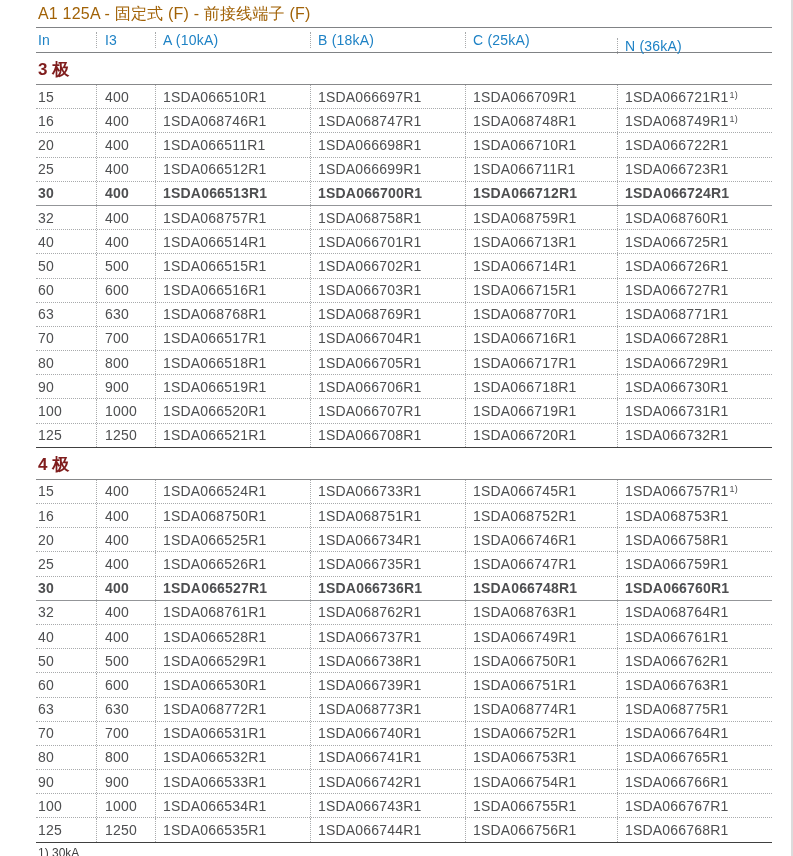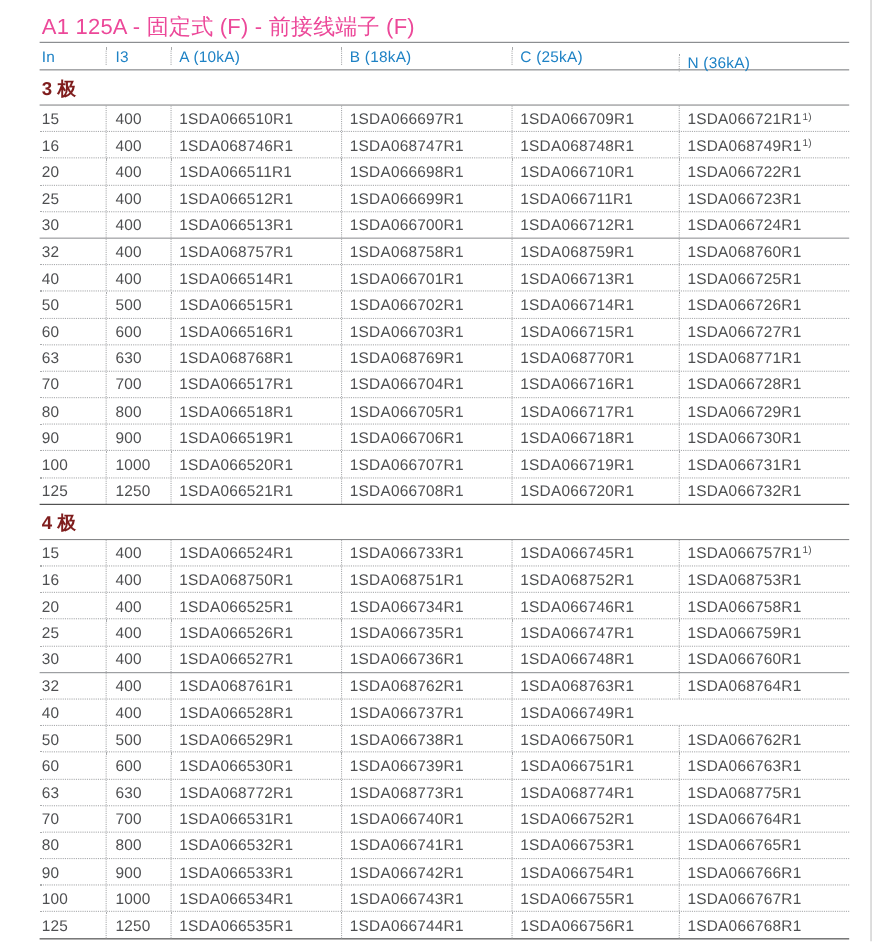--- a/index.html
+++ b/index.html
@@ -18,25 +18,25 @@
     height: 856px;
     padding: 3px 21px 0 36px;
   }
   .right-edge {
     position: absolute;
     top: 0; right: 0;
     width: 2px; height: 856px;
     background: #dcdcdc;
   }
   .page-title {
-    font-size: 20px;
+    font-size: 16px;
     line-height: 20px;
     font-weight: 500;
-    color: #ec4899;
-    margin: 12px 0 3px 2px;
+    color: #a16207;
+    margin: 1px 0 3px 2px;
     letter-spacing: 0.2px;
   }
   .header-row {
     display: flex;
     height: 24px;
     border-top: 1px solid #808285;
     border-bottom: 1px solid #808285;
     align-items: center;
   }
   .header-row .cell {
@@ -54,21 +54,21 @@
   .rows {
     border-top: 1px solid #87888a;
   }
   .row {
     display: flex;
     box-sizing: border-box;
     height: 24.2px;
     border-bottom: 1px dotted #a8aaac;
     align-items: flex-end;
   }
-  .row:nth-child(5) { border-bottom: 1px solid #939598; }
+  .row:nth-child(5) { border-bottom: 1px solid #939598; font-weight: bold; }
   .row:last-child   { border-bottom: 1px solid #404040; }
   .cell {
     box-sizing: border-box;
     height: 100%;
     display: flex;
     align-items: center;
     font-size: 14px;
     color: #4e4f51;
     letter-spacing: 0.2px;
     white-space: nowrap;
@@ -289,20 +289,21 @@
     <div class="cell col-b">1SDA068762R1</div>
     <div class="cell col-c">1SDA068763R1</div>
     <div class="cell col-n">1SDA068764R1</div>
   </div>
         <div class="row">
     <div class="cell col-in">40</div>
     <div class="cell col-i3">400</div>
     <div class="cell col-a">1SDA066528R1</div>
     <div class="cell col-b">1SDA066737R1</div>
     <div class="cell col-c">1SDA066749R1</div>
+    <div class="cell col-n">1SDA066761R1</div>
   </div>
         <div class="row">
     <div class="cell col-in">50</div>
     <div class="cell col-i3">500</div>
     <div class="cell col-a">1SDA066529R1</div>
     <div class="cell col-b">1SDA066738R1</div>
     <div class="cell col-c">1SDA066750R1</div>
     <div class="cell col-n">1SDA066762R1</div>
   </div>
         <div class="row">

